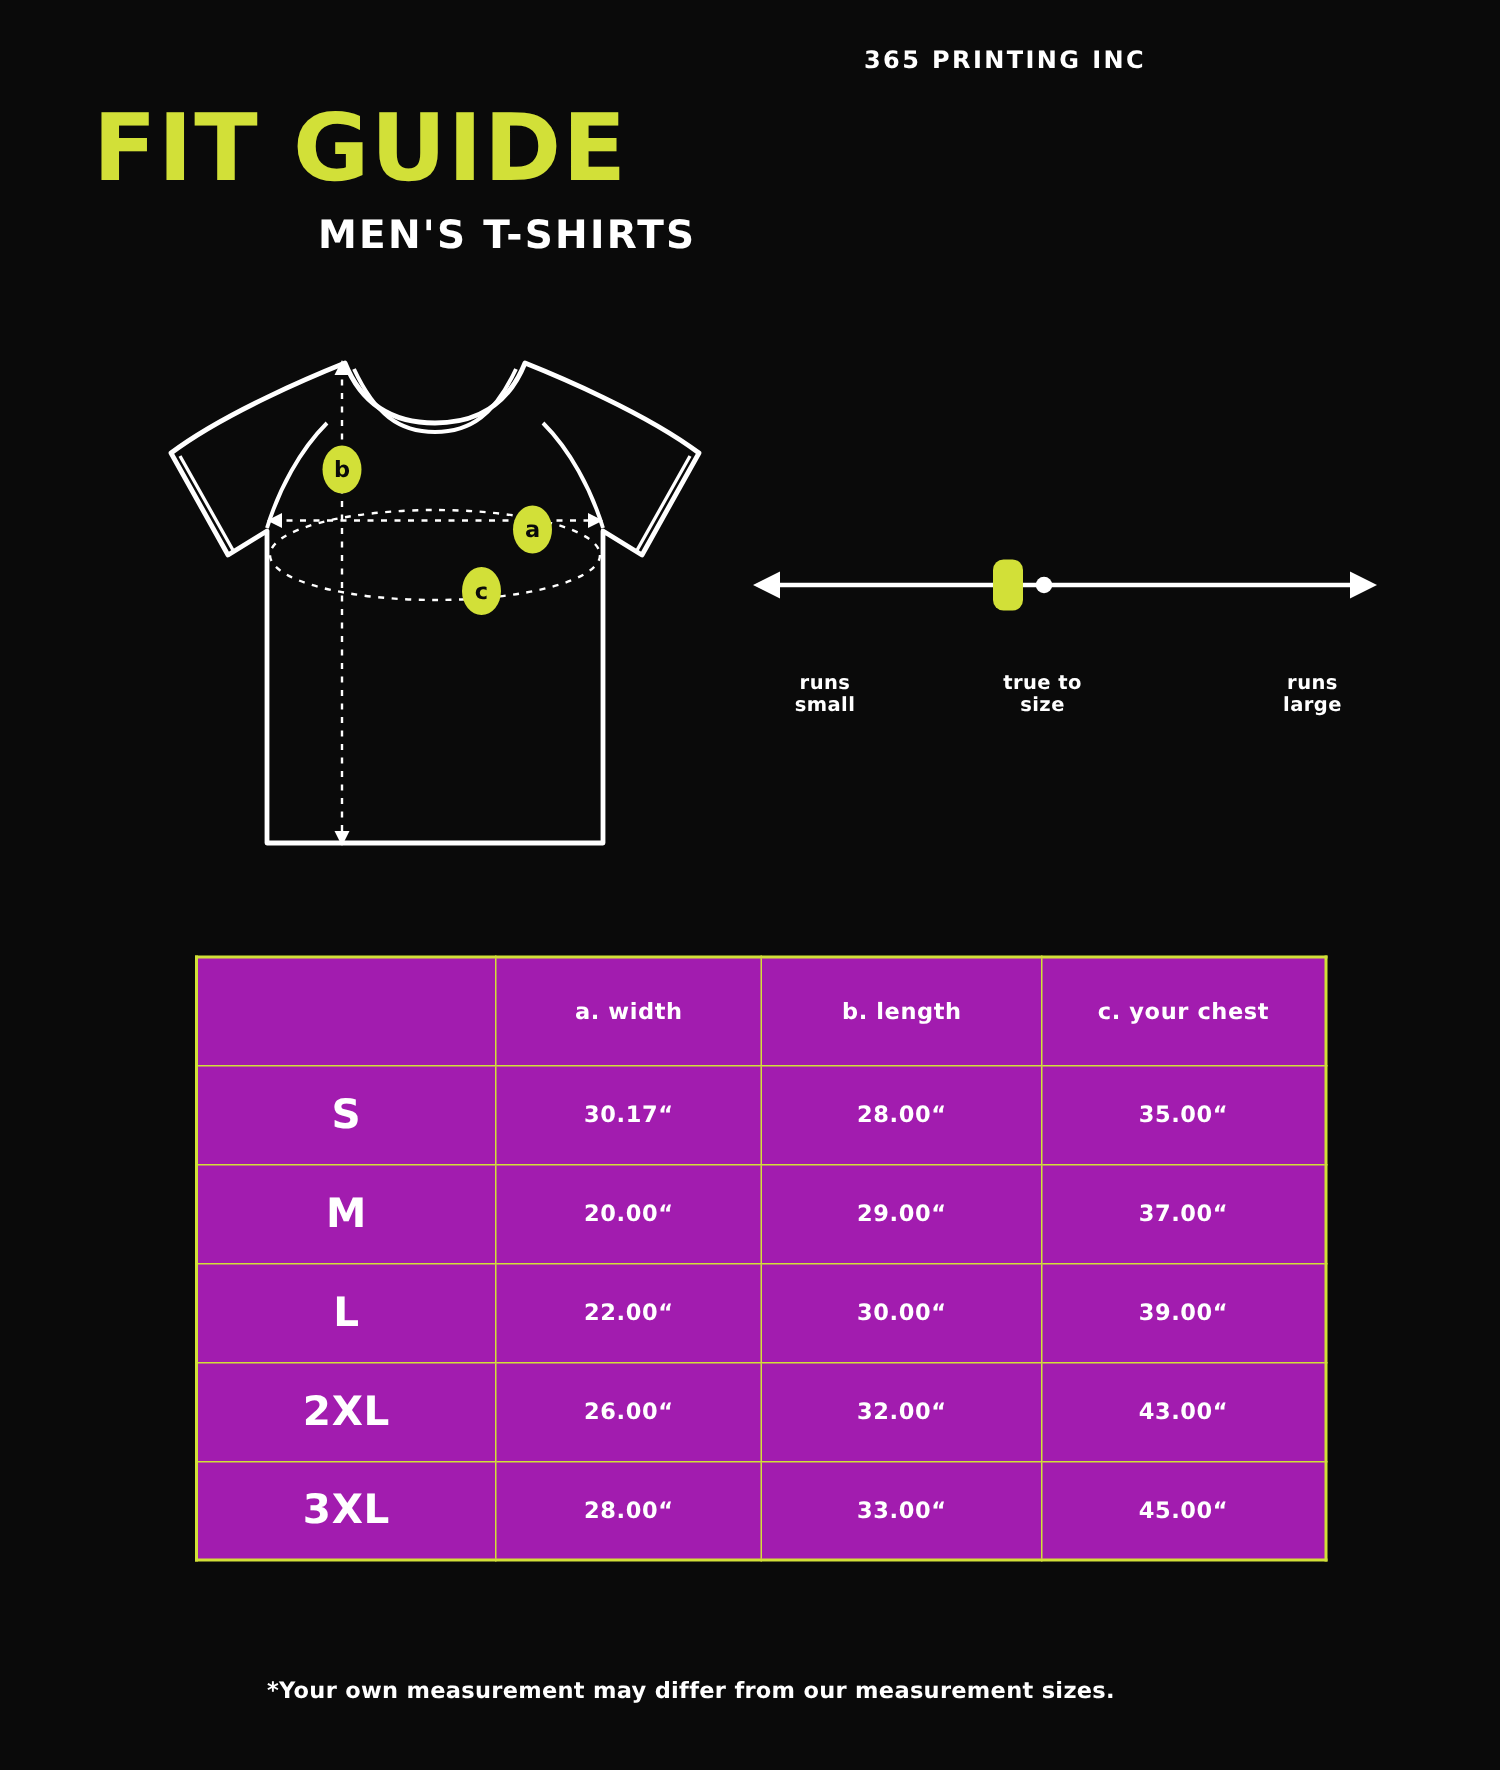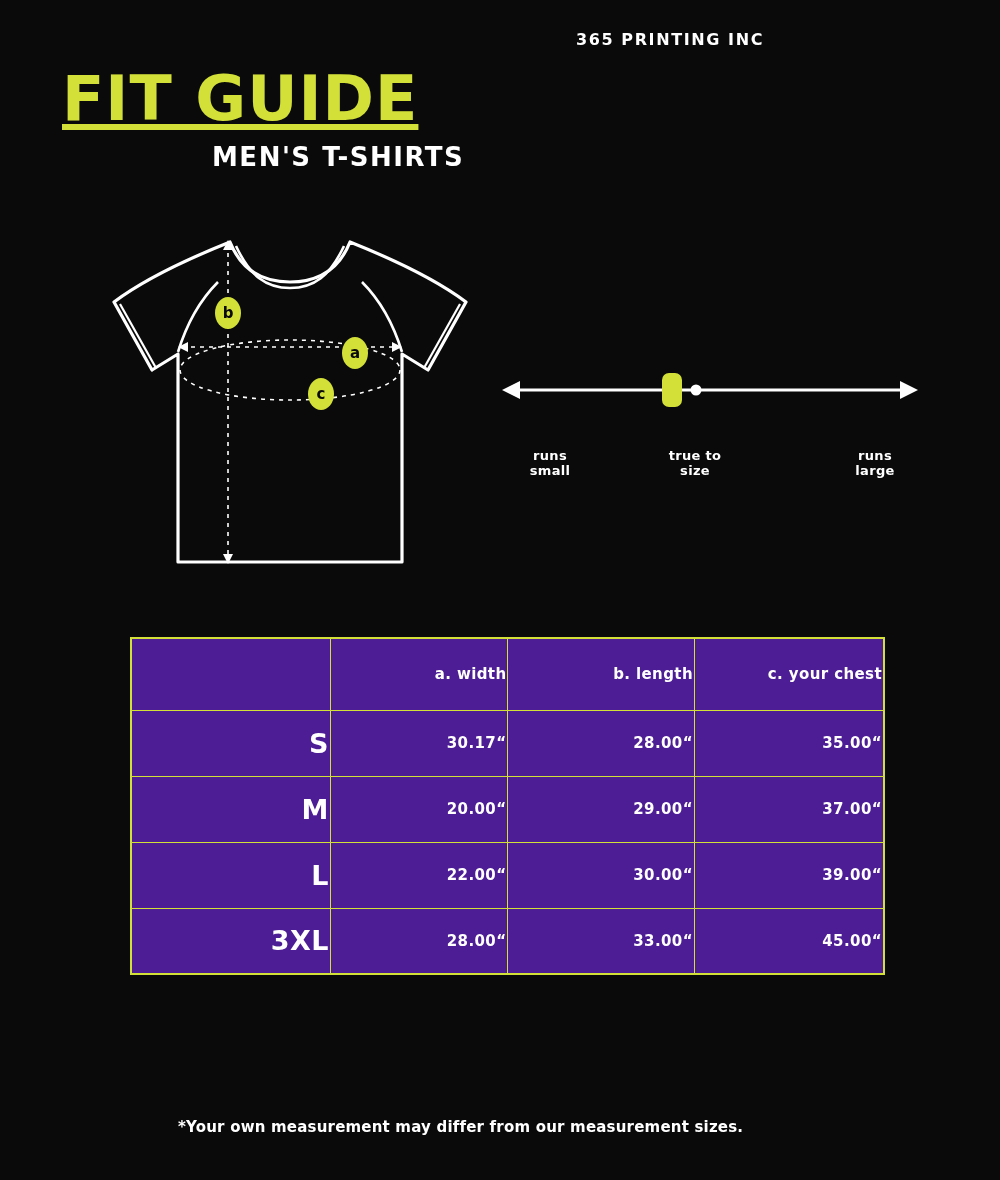--- a/index.html
+++ b/index.html
@@ -39,21 +39,20 @@
   .title {
     position: absolute;
     left: 62px;
     top: 68px;
     font-family: "DejaVu Sans", sans-serif;
     font-weight: bold;
     font-size: 62px;
     line-height: 62px;
     letter-spacing: 1px;
     color: #d2e038;
-    text-decoration: underline;
   }
   .subtitle {
     position: absolute;
     left: 212px;
     top: 142px;
     font-family: "DejaVu Sans", sans-serif;
     font-weight: bold;
     font-size: 26px;
     letter-spacing: 1.5px;
     color: #ffffff;
@@ -122,23 +121,23 @@
     top: 637px;
     width: 755px;
   }
   table.size-table {
     border-collapse: collapse;
     width: 755px;
     border: 2px solid #d2e038;
   }
   table.size-table td, table.size-table th {
     border: 1px solid #d2e038;
-    text-align: right;
-    color: #ffffff;
-    background: #4c1d95;
+    text-align: center;
+    color: #ffffff;
+    background: #a21caf;
   }
   table.size-table th {
     font-family: "DejaVu Sans", sans-serif;
     font-weight: bold;
     font-size: 15px;
     height: 72px;
     letter-spacing: 0.4px;
   }
   table.size-table td.size-col {
     font-family: "DejaVu Sans", sans-serif;
@@ -262,20 +261,26 @@
           <td class="val">29.00“</td>
           <td class="val">37.00“</td>
         </tr>
         <tr>
           <td class="size-col">L</td>
           <td class="val">22.00“</td>
           <td class="val">30.00“</td>
           <td class="val">39.00“</td>
         </tr>
         <tr>
+          <td class="size-col">2XL</td>
+          <td class="val">26.00“</td>
+          <td class="val">32.00“</td>
+          <td class="val">43.00“</td>
+        </tr>
+        <tr>
           <td class="size-col">3XL</td>
           <td class="val">28.00“</td>
           <td class="val">33.00“</td>
           <td class="val">45.00“</td>
         </tr>
       </tbody>
     </table>
   </div>
 
   <div class="footnote">*Your own measurement may differ from our measurement sizes.</div>

